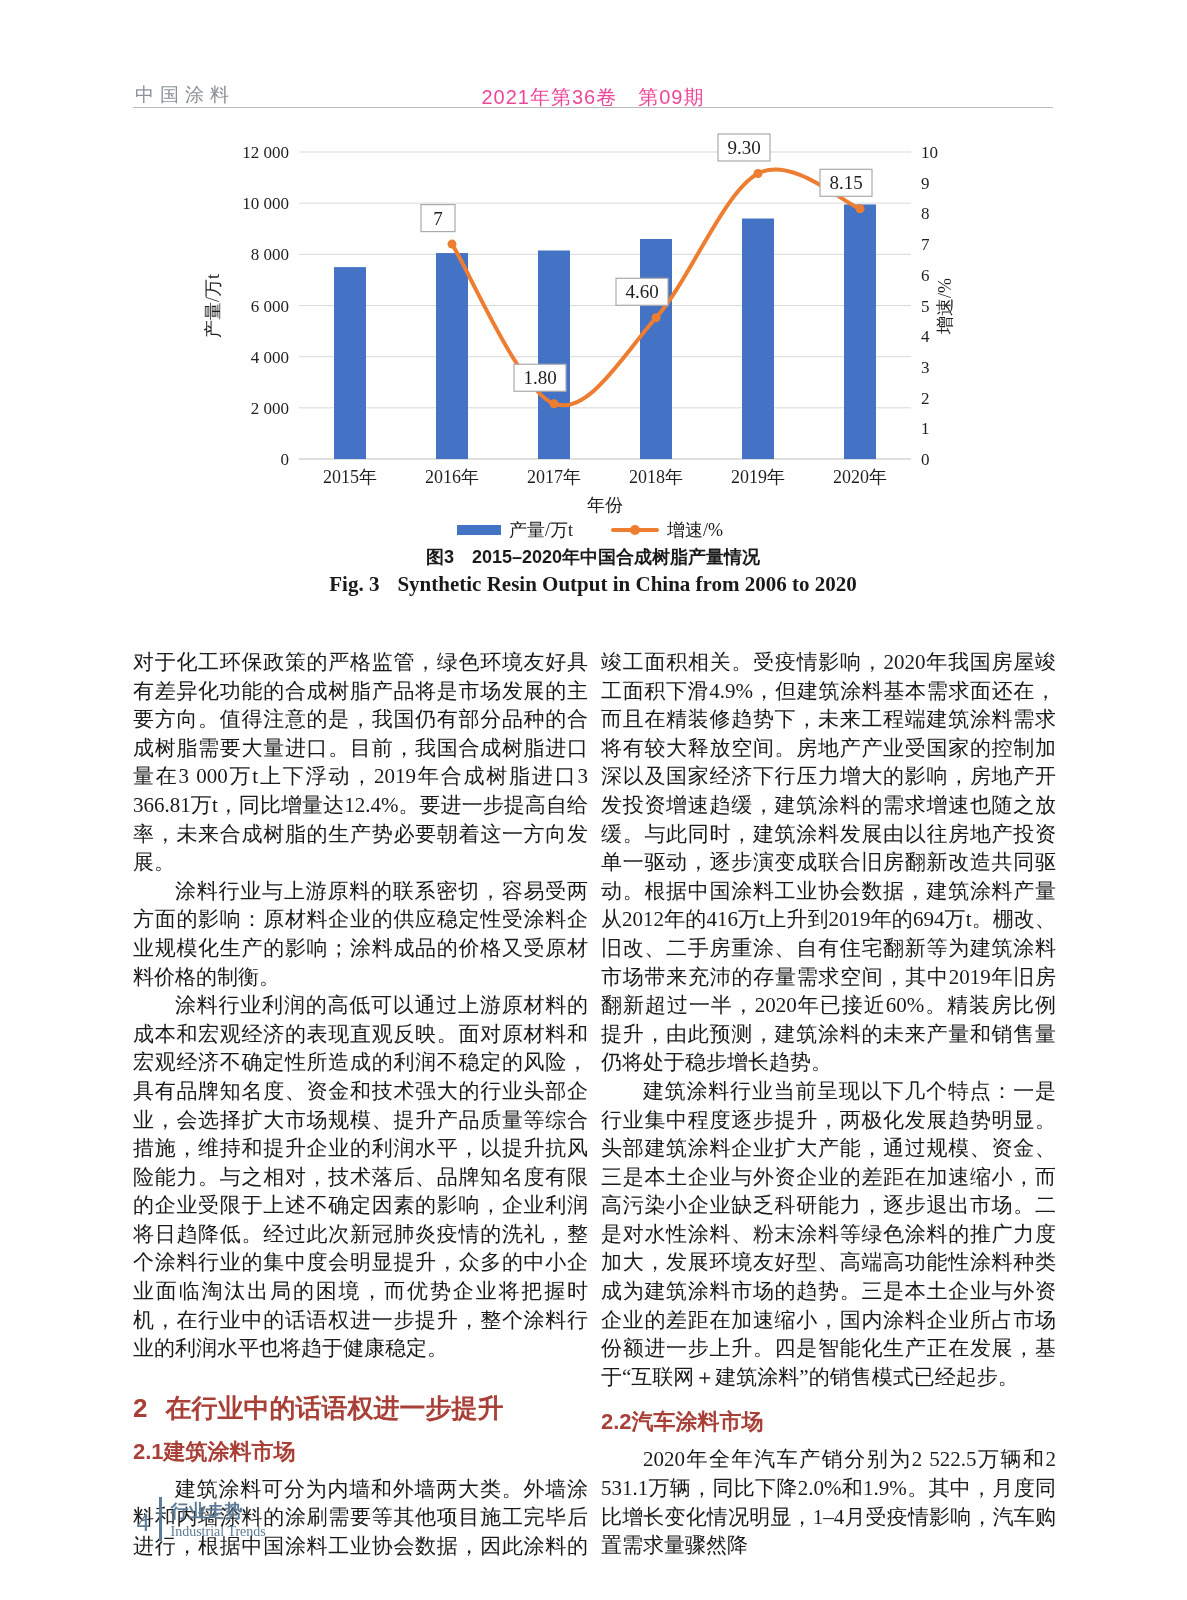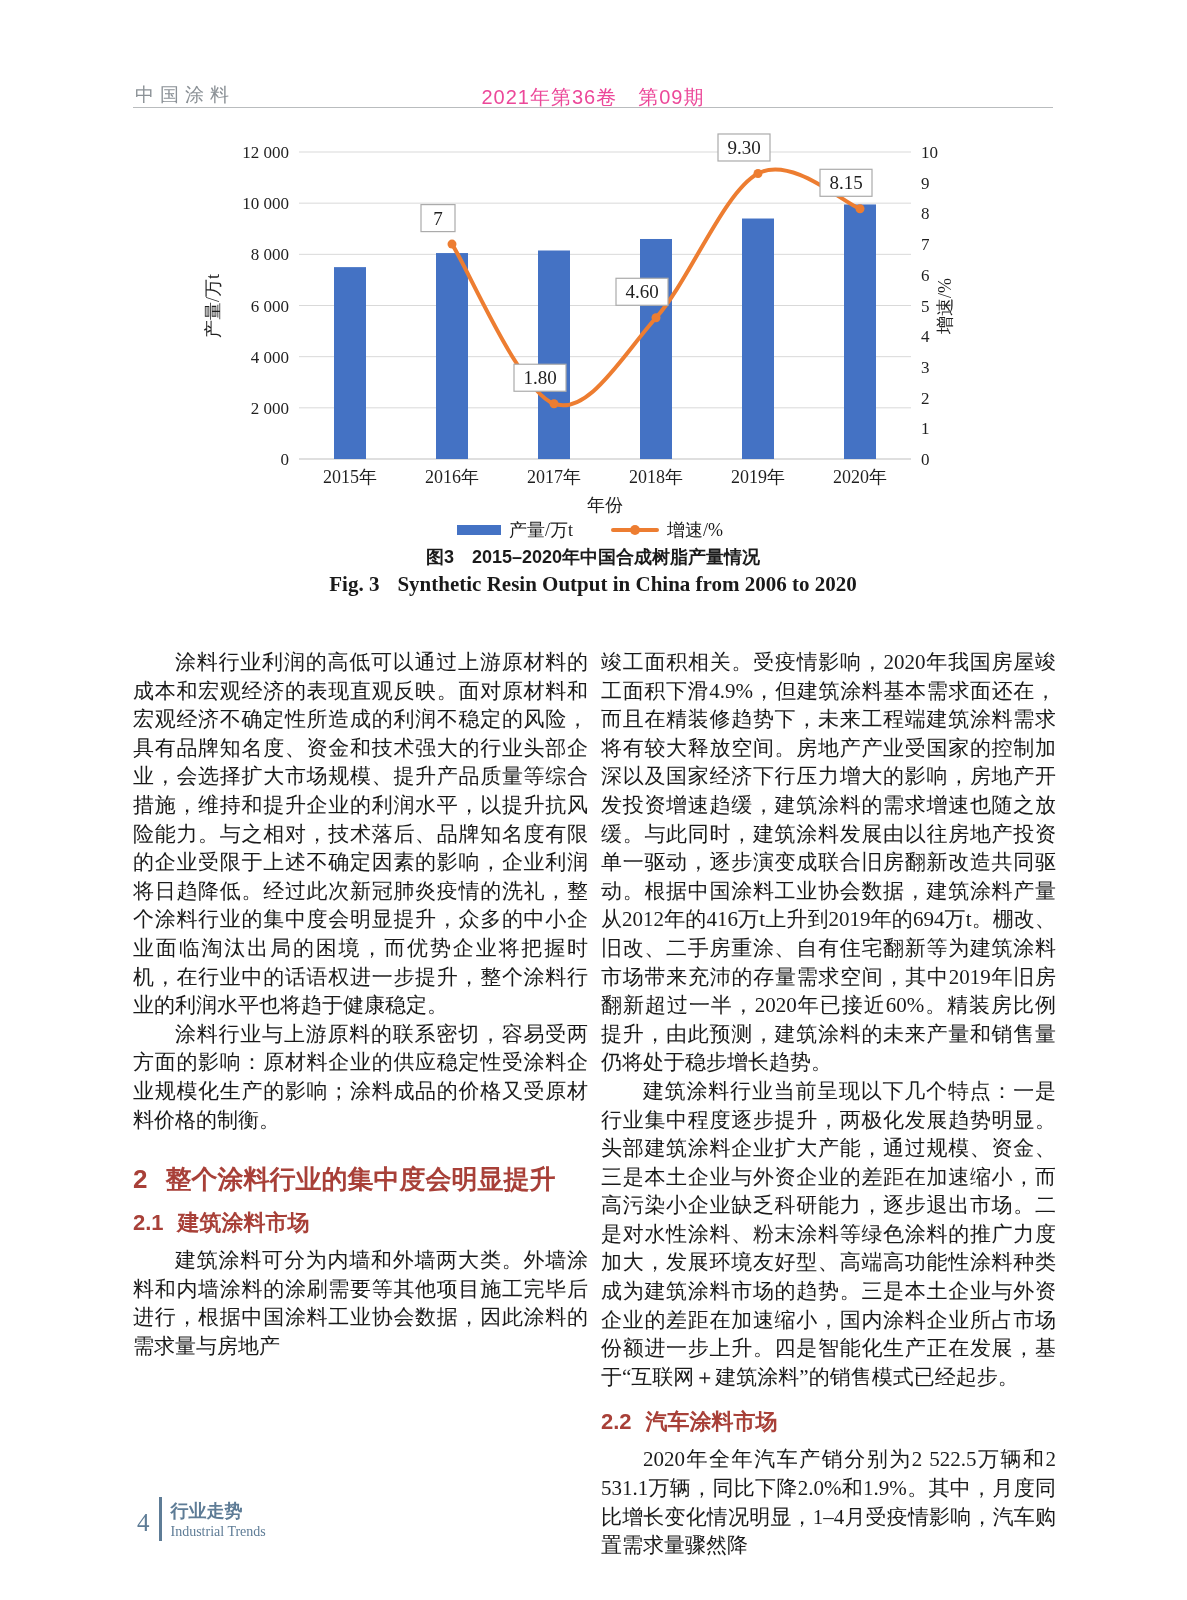--- a/index.html
+++ b/index.html
@@ -32,21 +32,21 @@
   .col{position:absolute;top:648px;width:455px;font-size:21px;line-height:28.6px;text-align:justify;}
   .col-left{left:133px;}
   .col-right{left:601px;}
   .col p{margin:0;}
   .col p.ind{text-indent:2em;}
   .h2{margin:28px 0 0 0;color:#A84038;font-family:"Liberation Sans","DejaVu Sans",sans-serif;
       font-weight:bold;font-size:26px;line-height:34px;text-align:left;}
   .h2 .num{margin-right:18px;}
   .h3{margin:13px 0 9px 0;color:#A84038;font-family:"Liberation Sans","DejaVu Sans",sans-serif;
       font-weight:bold;font-size:22px;line-height:28px;text-align:left;}
-  .h3 .num{margin-right:14px;}
+  .h3 .num{}
   .h3-right{margin-top:17px;}
 
   
   .footer{position:absolute;left:137px;top:1497px;display:flex;align-items:center;color:#5E7C96;}
   .foot-num{font-size:25px;margin-right:9px;align-self:flex-end;padding-bottom:4px;}
   .foot-bar{width:3px;height:44px;background:#5E7C96;margin-right:9px;}
   .foot-zh{font-family:"Liberation Sans","DejaVu Sans",sans-serif;font-weight:bold;font-size:18px;line-height:24px;}
   .foot-en{font-size:14px;line-height:17px;}
 </style>
 </head>
@@ -132,24 +132,25 @@
   </div>
 
   <div class="cap-zh">
     <span>图3</span><span class="gap"></span><span>2015–2020年中国合成树脂产量情况</span>
   </div>
   <div class="cap-en">
     <span>Fig. 3</span><span class="gap"></span><span>Synthetic Resin Output in China from 2006 to 2020</span>
   </div>
 
   <div class="col col-left">
+    <p>对于化工环保政策的严格监管，绿色环境友好具有差异化功能的合成树脂产品将是市场发展的主要方向。值得注意的是，我国仍有部分品种的合成树脂需要大量进口。目前，我国合成树脂进口量在3 000万t上下浮动，2019年合成树脂进口3 366.81万t，同比增量达12.4%。要进一步提高自给率，未来合成树脂的生产势必要朝着这一方向发展。</p>
+    <p class="ind">涂料行业与上游原料的联系密切，容易受两方面的影响：原材料企业的供应稳定性受涂料企业规模化生产的影响；涂料成品的价格又受原材料价格的制衡。</p>
     <p class="ind">涂料行业利润的高低可以通过上游原材料的成本和宏观经济的表现直观反映。面对原材料和宏观经济不确定性所造成的利润不稳定的风险，具有品牌知名度、资金和技术强大的行业头部企业，会选择扩大市场规模、提升产品质量等综合措施，维持和提升企业的利润水平，以提升抗风险能力。与之相对，技术落后、品牌知名度有限的企业受限于上述不确定因素的影响，企业利润将日趋降低。经过此次新冠肺炎疫情的洗礼，整个涂料行业的集中度会明显提升，众多的中小企业面临淘汰出局的困境，而优势企业将把握时机，在行业中的话语权进一步提升，整个涂料行业的利润水平也将趋于健康稳定。</p>
-    <p class="ind">涂料行业与上游原料的联系密切，容易受两方面的影响：原材料企业的供应稳定性受涂料企业规模化生产的影响；涂料成品的价格又受原材料价格的制衡。</p>
     <div class="h2">
-      <span class="num">2</span><span>整个涂料行业的集中度会明显提升</span>
+      <span class="num">2</span><span>在行业中的话语权进一步提升</span>
     </div>
     <div class="h3">
       <span class="num">2.1</span><span>建筑涂料市场</span>
     </div>
     <p class="ind">建筑涂料可分为内墙和外墙两大类。外墙涂料和内墙涂料的涂刷需要等其他项目施工完毕后进行，根据中国涂料工业协会数据，因此涂料的需求量与房地产</p>
   </div>
 
   <div class="col col-right">
     <p>竣工面积相关。受疫情影响，2020年我国房屋竣工面积下滑4.9%，但建筑涂料基本需求面还在，而且在精装修趋势下，未来工程端建筑涂料需求将有较大释放空间。房地产产业受国家的控制加深以及国家经济下行压力增大的影响，房地产开发投资增速趋缓，建筑涂料的需求增速也随之放缓。与此同时，建筑涂料发展由以往房地产投资单一驱动，逐步演变成联合旧房翻新改造共同驱动。根据中国涂料工业协会数据，建筑涂料产量从2012年的416万t上升到2019年的694万t。棚改、旧改、二手房重涂、自有住宅翻新等为建筑涂料市场带来充沛的存量需求空间，其中2019年旧房翻新超过一半，2020年已接近60%。精装房比例提升，由此预测，建筑涂料的未来产量和销售量仍将处于稳步增长趋势。</p>
     <p class="ind">建筑涂料行业当前呈现以下几个特点：一是行业集中程度逐步提升，两极化发展趋势明显。头部建筑涂料企业扩大产能，通过规模、资金、三是本土企业与外资企业的差距在加速缩小，而高污染小企业缺乏科研能力，逐步退出市场。二是对水性涂料、粉末涂料等绿色涂料的推广力度加大，发展环境友好型、高端高功能性涂料种类成为建筑涂料市场的趋势。三是本土企业与外资企业的差距在加速缩小，国内涂料企业所占市场份额进一步上升。四是智能化生产正在发展，基于“互联网＋建筑涂料”的销售模式已经起步。</p>

